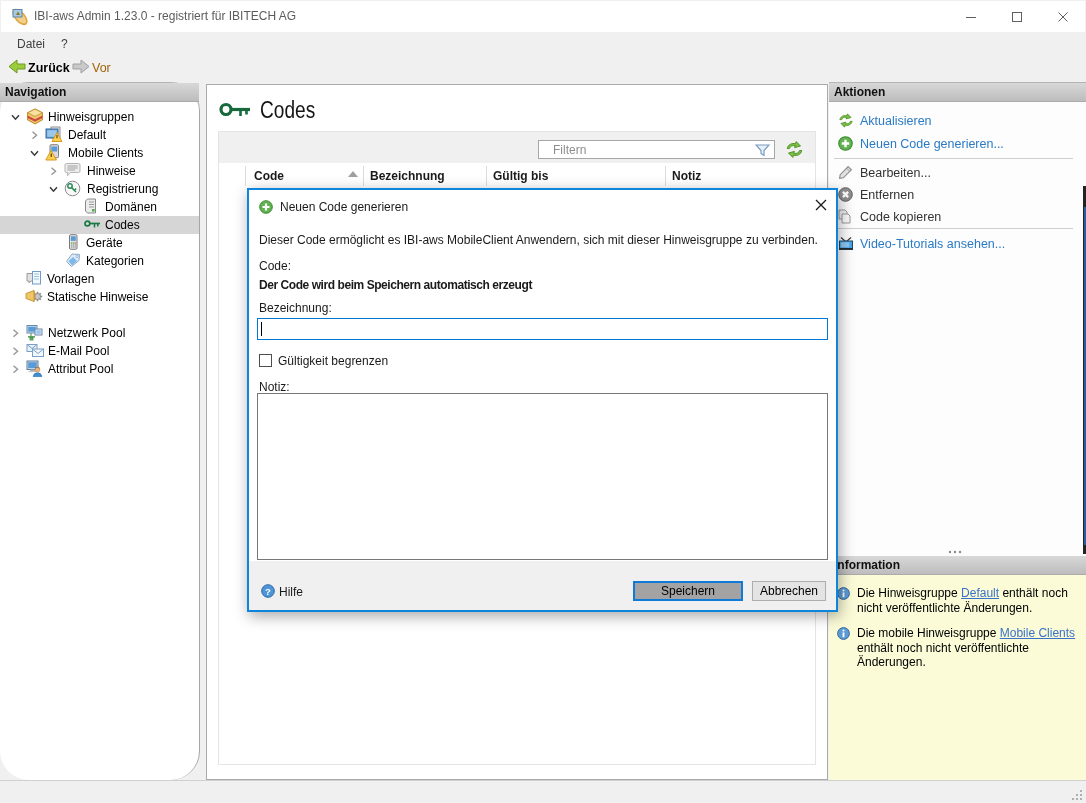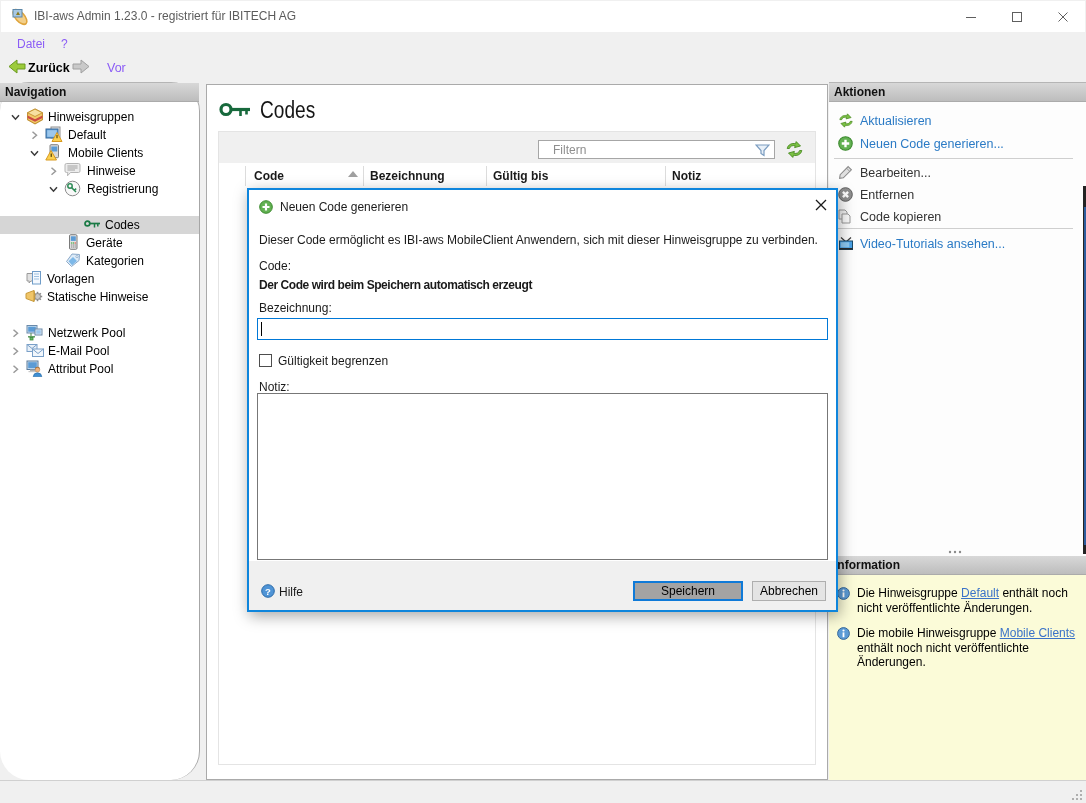--- a/index.html
+++ b/index.html
@@ -2,21 +2,21 @@
 <html><head>
 <meta charset="utf-8">
 <style>
 * { margin:0; padding:0; box-sizing:border-box; }
 html,body { width:1086px; height:803px; overflow:hidden; }
 body { font-family:"Liberation Sans", sans-serif; background:#f0f0f0; position:relative; }
 .abs { position:absolute; }
 #titlebar { left:1px; top:1px; width:1084px; height:31px; background:#fff; }
 #title-text { left:33px; top:0; height:31px; line-height:31px; font-size:12px; color:#5c5c5c; }
 .wbtn { top:1px; width:46px; height:30px; }
-#menubar { left:1px; top:32px; width:1084px; height:24px; background:#f0f0f0; font-size:12px; color:#8b5cf6;text-decoration:underline; }
+#menubar { left:1px; top:32px; width:1084px; height:24px; background:#f0f0f0; font-size:12px; color:#404040;text-decoration:underline; }
 #menubar span { position:absolute; top:5px; }
 #toolbar { left:1px; top:56px; width:1084px; height:26px; background:#f0f0f0; }
 .tbtxt { font-size:12.5px; top:5px; }
 
 .hdrbar { height:19px; background:linear-gradient(180deg,#d8d8d8 0,#c9c9c9 55%,#bdbdbd 100%); border-bottom:1px solid #ababab; font-size:12px; font-weight:bold; color:#111; line-height:19px; padding-left:5px; }
 #navpanel { left:0; top:82px; width:200px; height:698px; background:#fff; border-right:1px solid #a6a6a6; border-top:1px solid #b5b5b5;border-radius:29px;}
 #mainpanel { left:206px; top:84px; width:622px; height:696px; background:#fff; border:1px solid #aaaaaa; }
 #rightpanel { left:829px; top:82px; width:257px; height:698px; background:#fdfdfd; border-top:1px solid #b5b5b5;}
 #statusbar { left:0; top:780px; width:1086px; height:23px; background:#f0f0f0; border-top:1px solid #d0d0d0; z-index:5;}
 
@@ -86,21 +86,21 @@
     <span style="left:60px">?</span>
   </div>
 <div class="abs" id="toolbar">
   <svg class="abs" style="left:7px;top:3px" width="18" height="15" viewBox="0 0 18 15">
     <path d="M17 5 L9 5 L9 1 L1 7.5 L9 14 L9 10 L17 10 Z" fill="#9ccb3b" stroke="#6a9a1f" stroke-width="1"></path>
   </svg>
   <span class="abs tbtxt" style="left:27px;font-weight:bold;color:#000">Zurück</span>
   <svg class="abs" style="left:71px;top:3px" width="18" height="15" viewBox="0 0 18 15">
     <path d="M1 5 L9 5 L9 1 L17 7.5 L9 14 L9 10 L1 10 Z" fill="#c9c9c9" stroke="#a0a0a0" stroke-width="1"></path>
   </svg>
-  <span class="abs tbtxt" style="left:106px;color:#8b5cf6">Vor</span>
+  <span class="abs tbtxt" style="left:91px;color:#a16207">Vor</span>
 </div>
 
 <div class="abs" id="navpanel">
   <div class="hdrbar">Navigation</div>
   <div class="trow" style="top:25px">
     <svg style="left:10px;top:4px" width="11" height="11">
         <path d="M2 3.2 L5.5 7.2 L9 3.2" fill="none" stroke="#3c3c3c" stroke-width="1.5"></path>
       </svg>
     <svg style="left:26px;top:0px" width="18" height="17" viewBox="0 0 17 16">
       <path d="M8.5 1 L15.5 4.5 L15.5 11 L8.5 15 L1.5 11 L1.5 4.5 Z" fill="#f3c969" stroke="#c08f2f" stroke-width="1"></path>
@@ -149,20 +149,30 @@
   <div class="trow" style="top:97px">
     <svg style="left:48px;top:4px" width="11" height="11">
         <path d="M2 3.2 L5.5 7.2 L9 3.2" fill="none" stroke="#3c3c3c" stroke-width="1.5"></path>
       </svg>
     <svg style="left:64px;top:0px" width="17" height="17" viewBox="0 0 17 17">
       <circle cx="8.5" cy="8.5" r="7.3" fill="#f8f8f8" stroke="#8a8a8a"></circle>
       <circle cx="6" cy="6" r="2.2" fill="none" stroke="#2e8b57" stroke-width="1.5"></circle>
       <path d="M7.6 7.6 L12 12 M10.3 10.3 L12.2 8.6" fill="none" stroke="#2e8b57" stroke-width="1.5"></path>
     </svg>
     <span class="lbl" style="left:87px">Registrierung</span>
+  </div>
+  <div class="trow" style="top:115px">
+    <svg style="left:83px;top:0px" width="16" height="16" viewBox="0 0 16 16">
+      <path d="M4.5 1 H12.5 V15 H4.5 L2.5 13 V3 Z" fill="#ececec" stroke="#8a8a8a"></path>
+      <line x1="6" y1="4" x2="11" y2="4" stroke="#9a9a9a"></line>
+      <line x1="6" y1="6.5" x2="11" y2="6.5" stroke="#9a9a9a"></line>
+      <line x1="6" y1="9" x2="11" y2="9" stroke="#9a9a9a"></line>
+      <rect x="9" y="11" width="2.6" height="2.6" fill="#4caf50"></rect>
+    </svg>
+    <span class="lbl" style="left:105px">Domänen</span>
   </div>
   <div class="trow sel" style="top:133px">
     <svg style="left:84px;top:3px" width="17" height="12" viewBox="0 0 17 12">
       <circle cx="3.4" cy="4.5" r="2.4" fill="none" stroke="#1a7a45" stroke-width="1.7"></circle>
       <line x1="6" y1="4.5" x2="16" y2="4.5" stroke="#1a7a45" stroke-width="1.7"></line>
       <line x1="10.5" y1="4.5" x2="10.5" y2="8.5" stroke="#1a7a45" stroke-width="1.5"></line>
       <line x1="13.8" y1="4.5" x2="13.8" y2="7.5" stroke="#1a7a45" stroke-width="1.5"></line>
     </svg>
     <span class="lbl" style="left:105px">Codes</span>
   </div>

